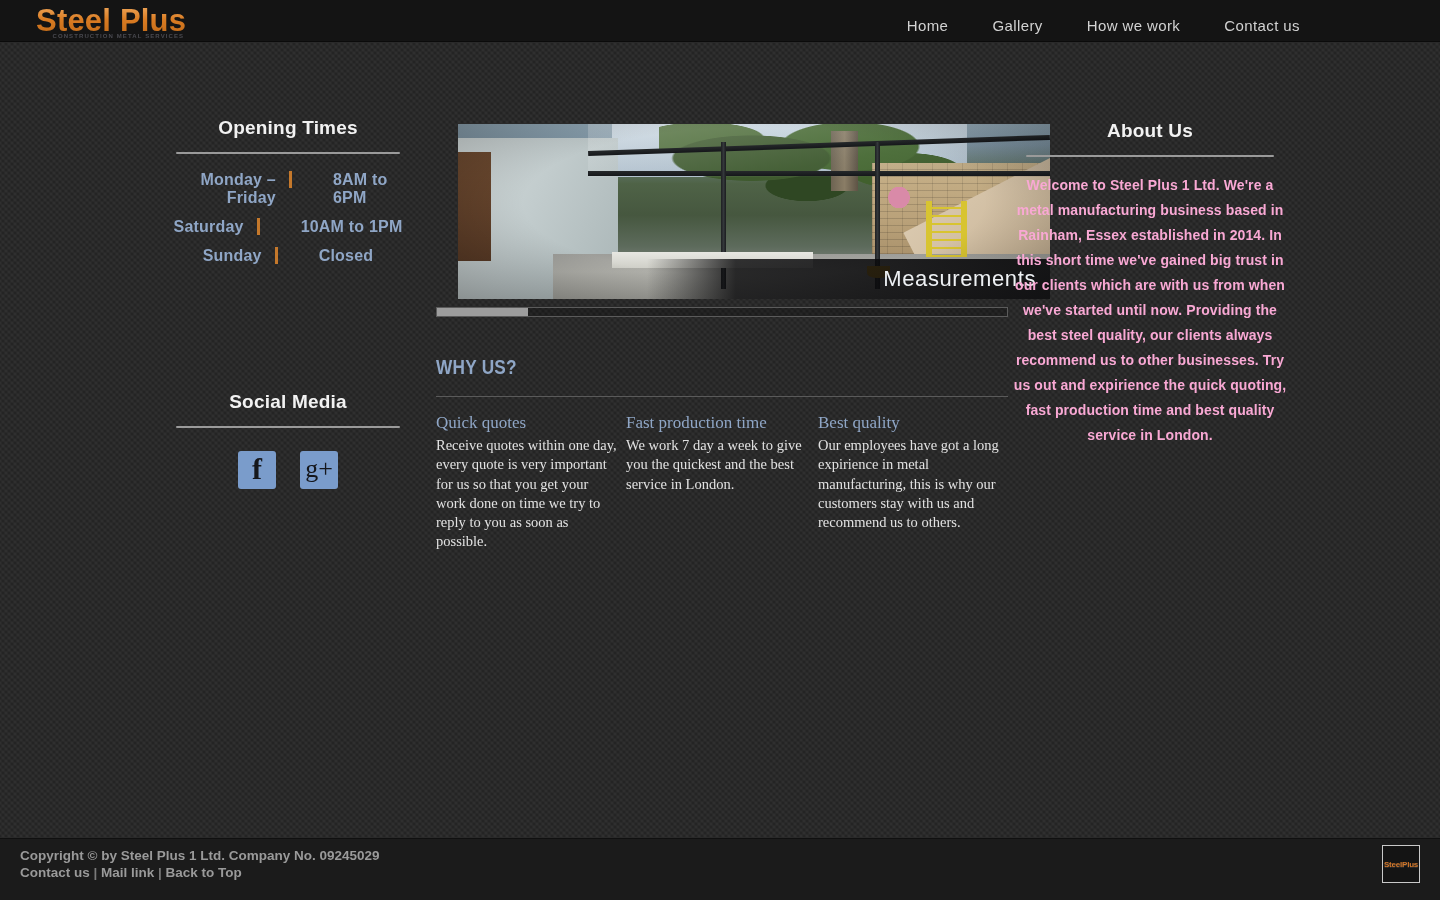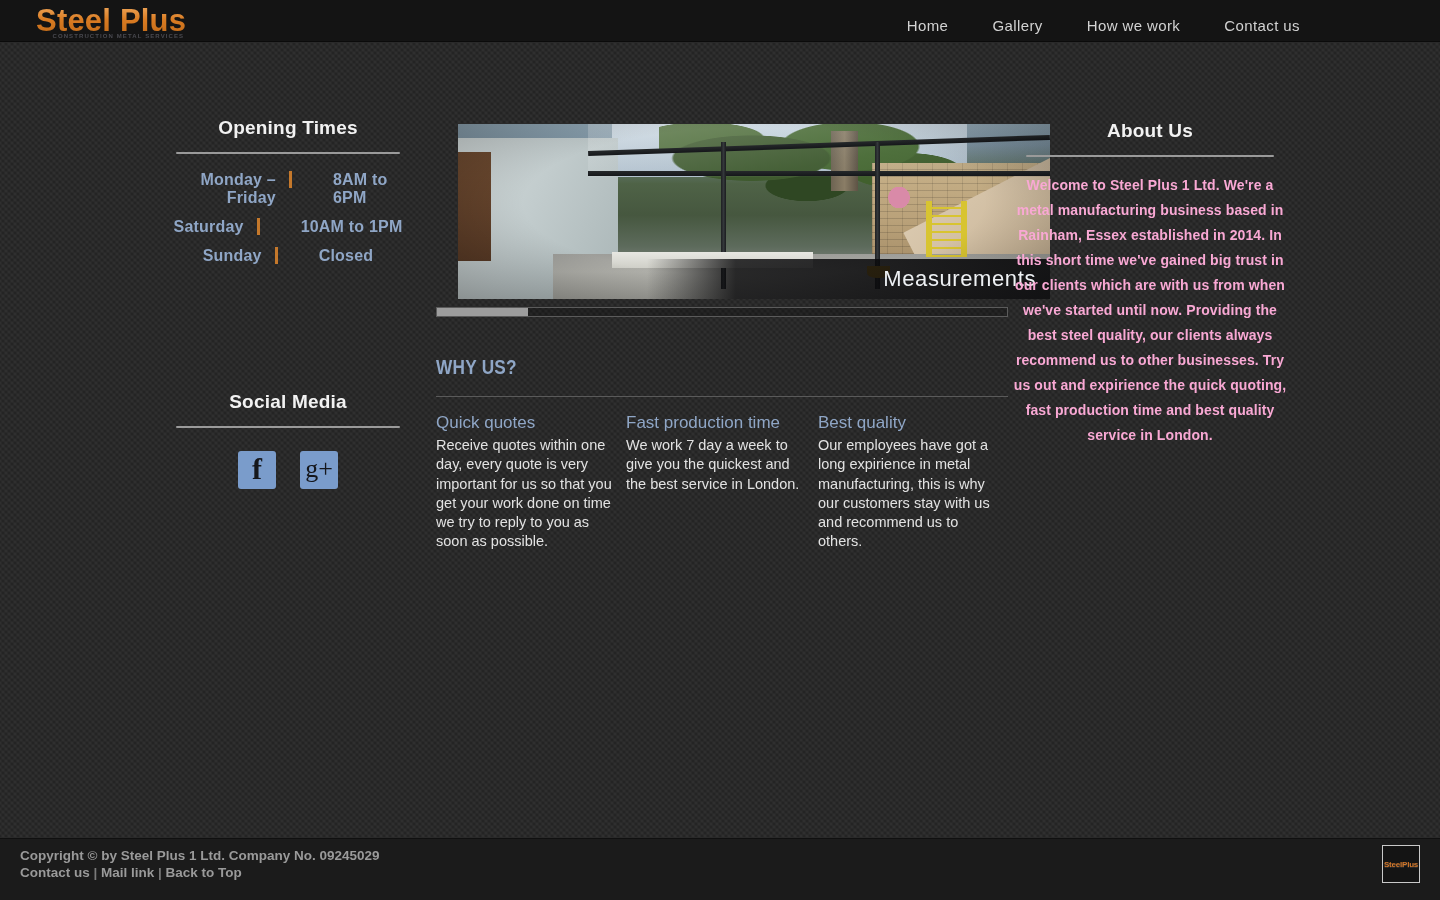--- a/index.html
+++ b/index.html
@@ -276,20 +276,21 @@
   .why-rule {
     height: 1px;
     background: #5a5a5a;
     margin-top: 17px;
     width: 572px;
   }
   .cols {
     display: flex;
     margin-top: 16px;
     gap: 0;
+    font-family: Liberation Serif, serif;
   }
   .col { padding-right: 6px; }
   .col-1 { width: 190px; }
   .col-2 { width: 192px; }
   .col-3 { width: 190px; }
   .col-head {
     font-size: 17px;
     color: #8fa6c6;
     margin-bottom: 3px;
     white-space: nowrap;

